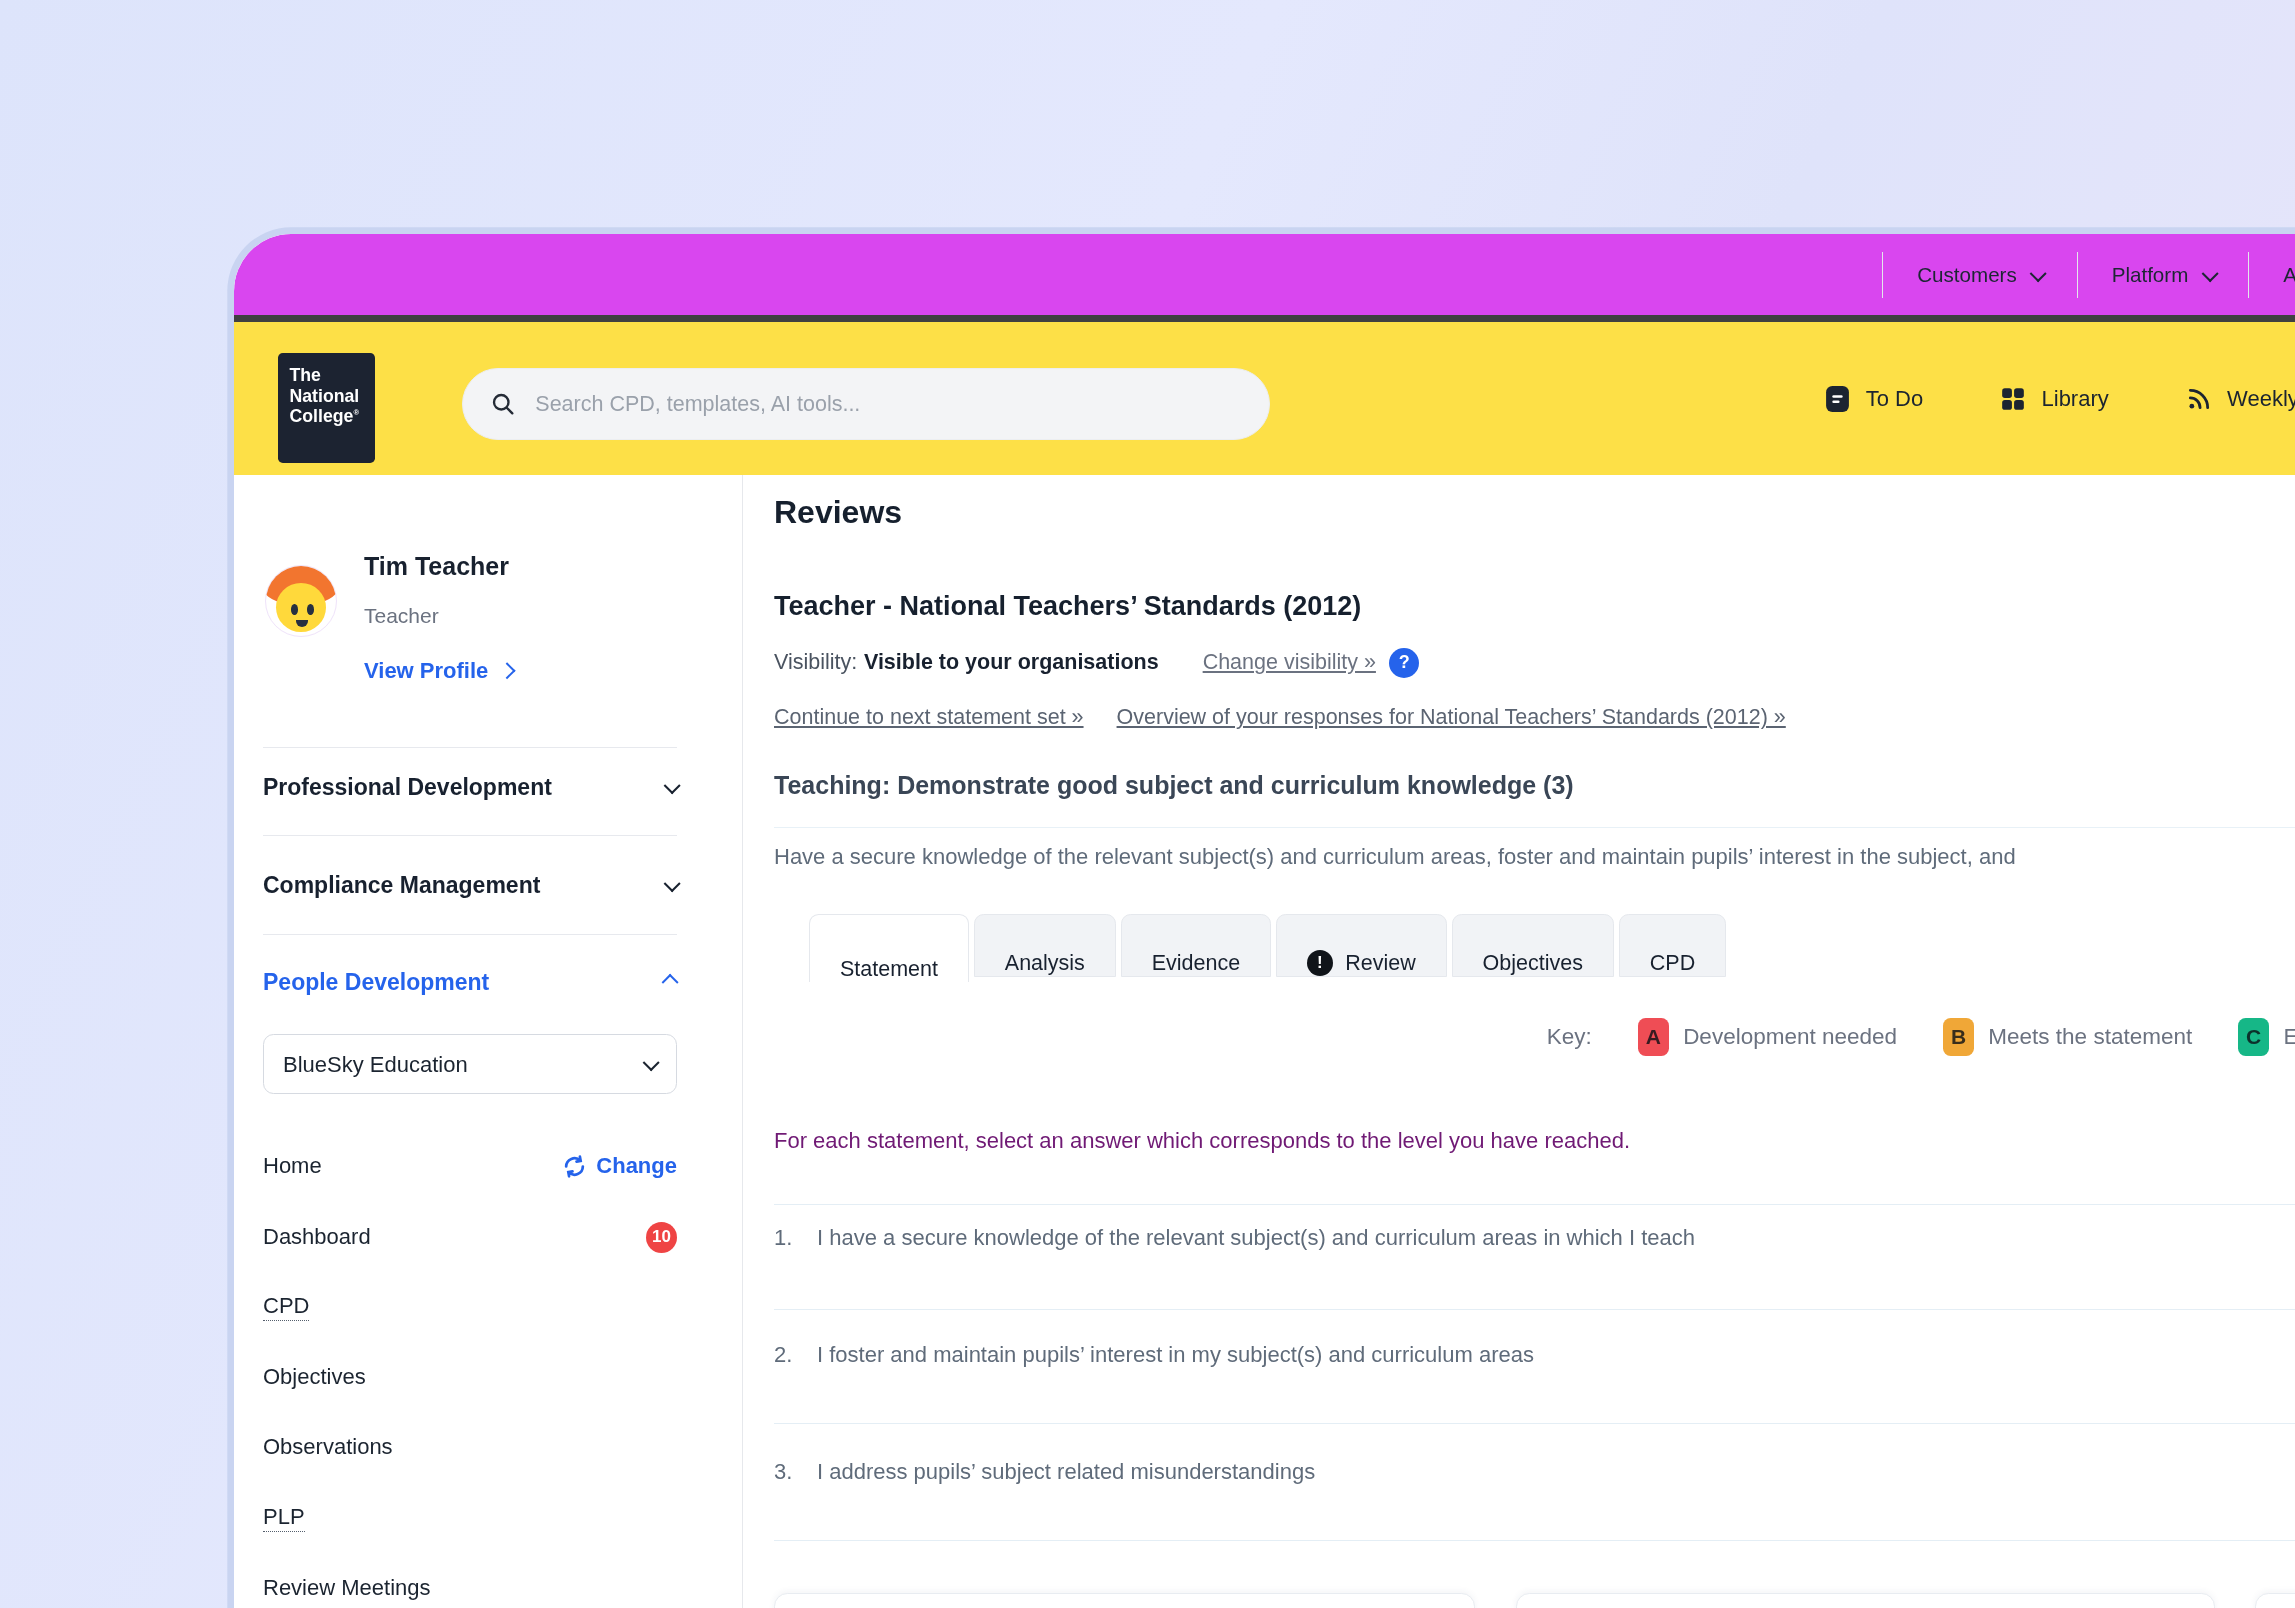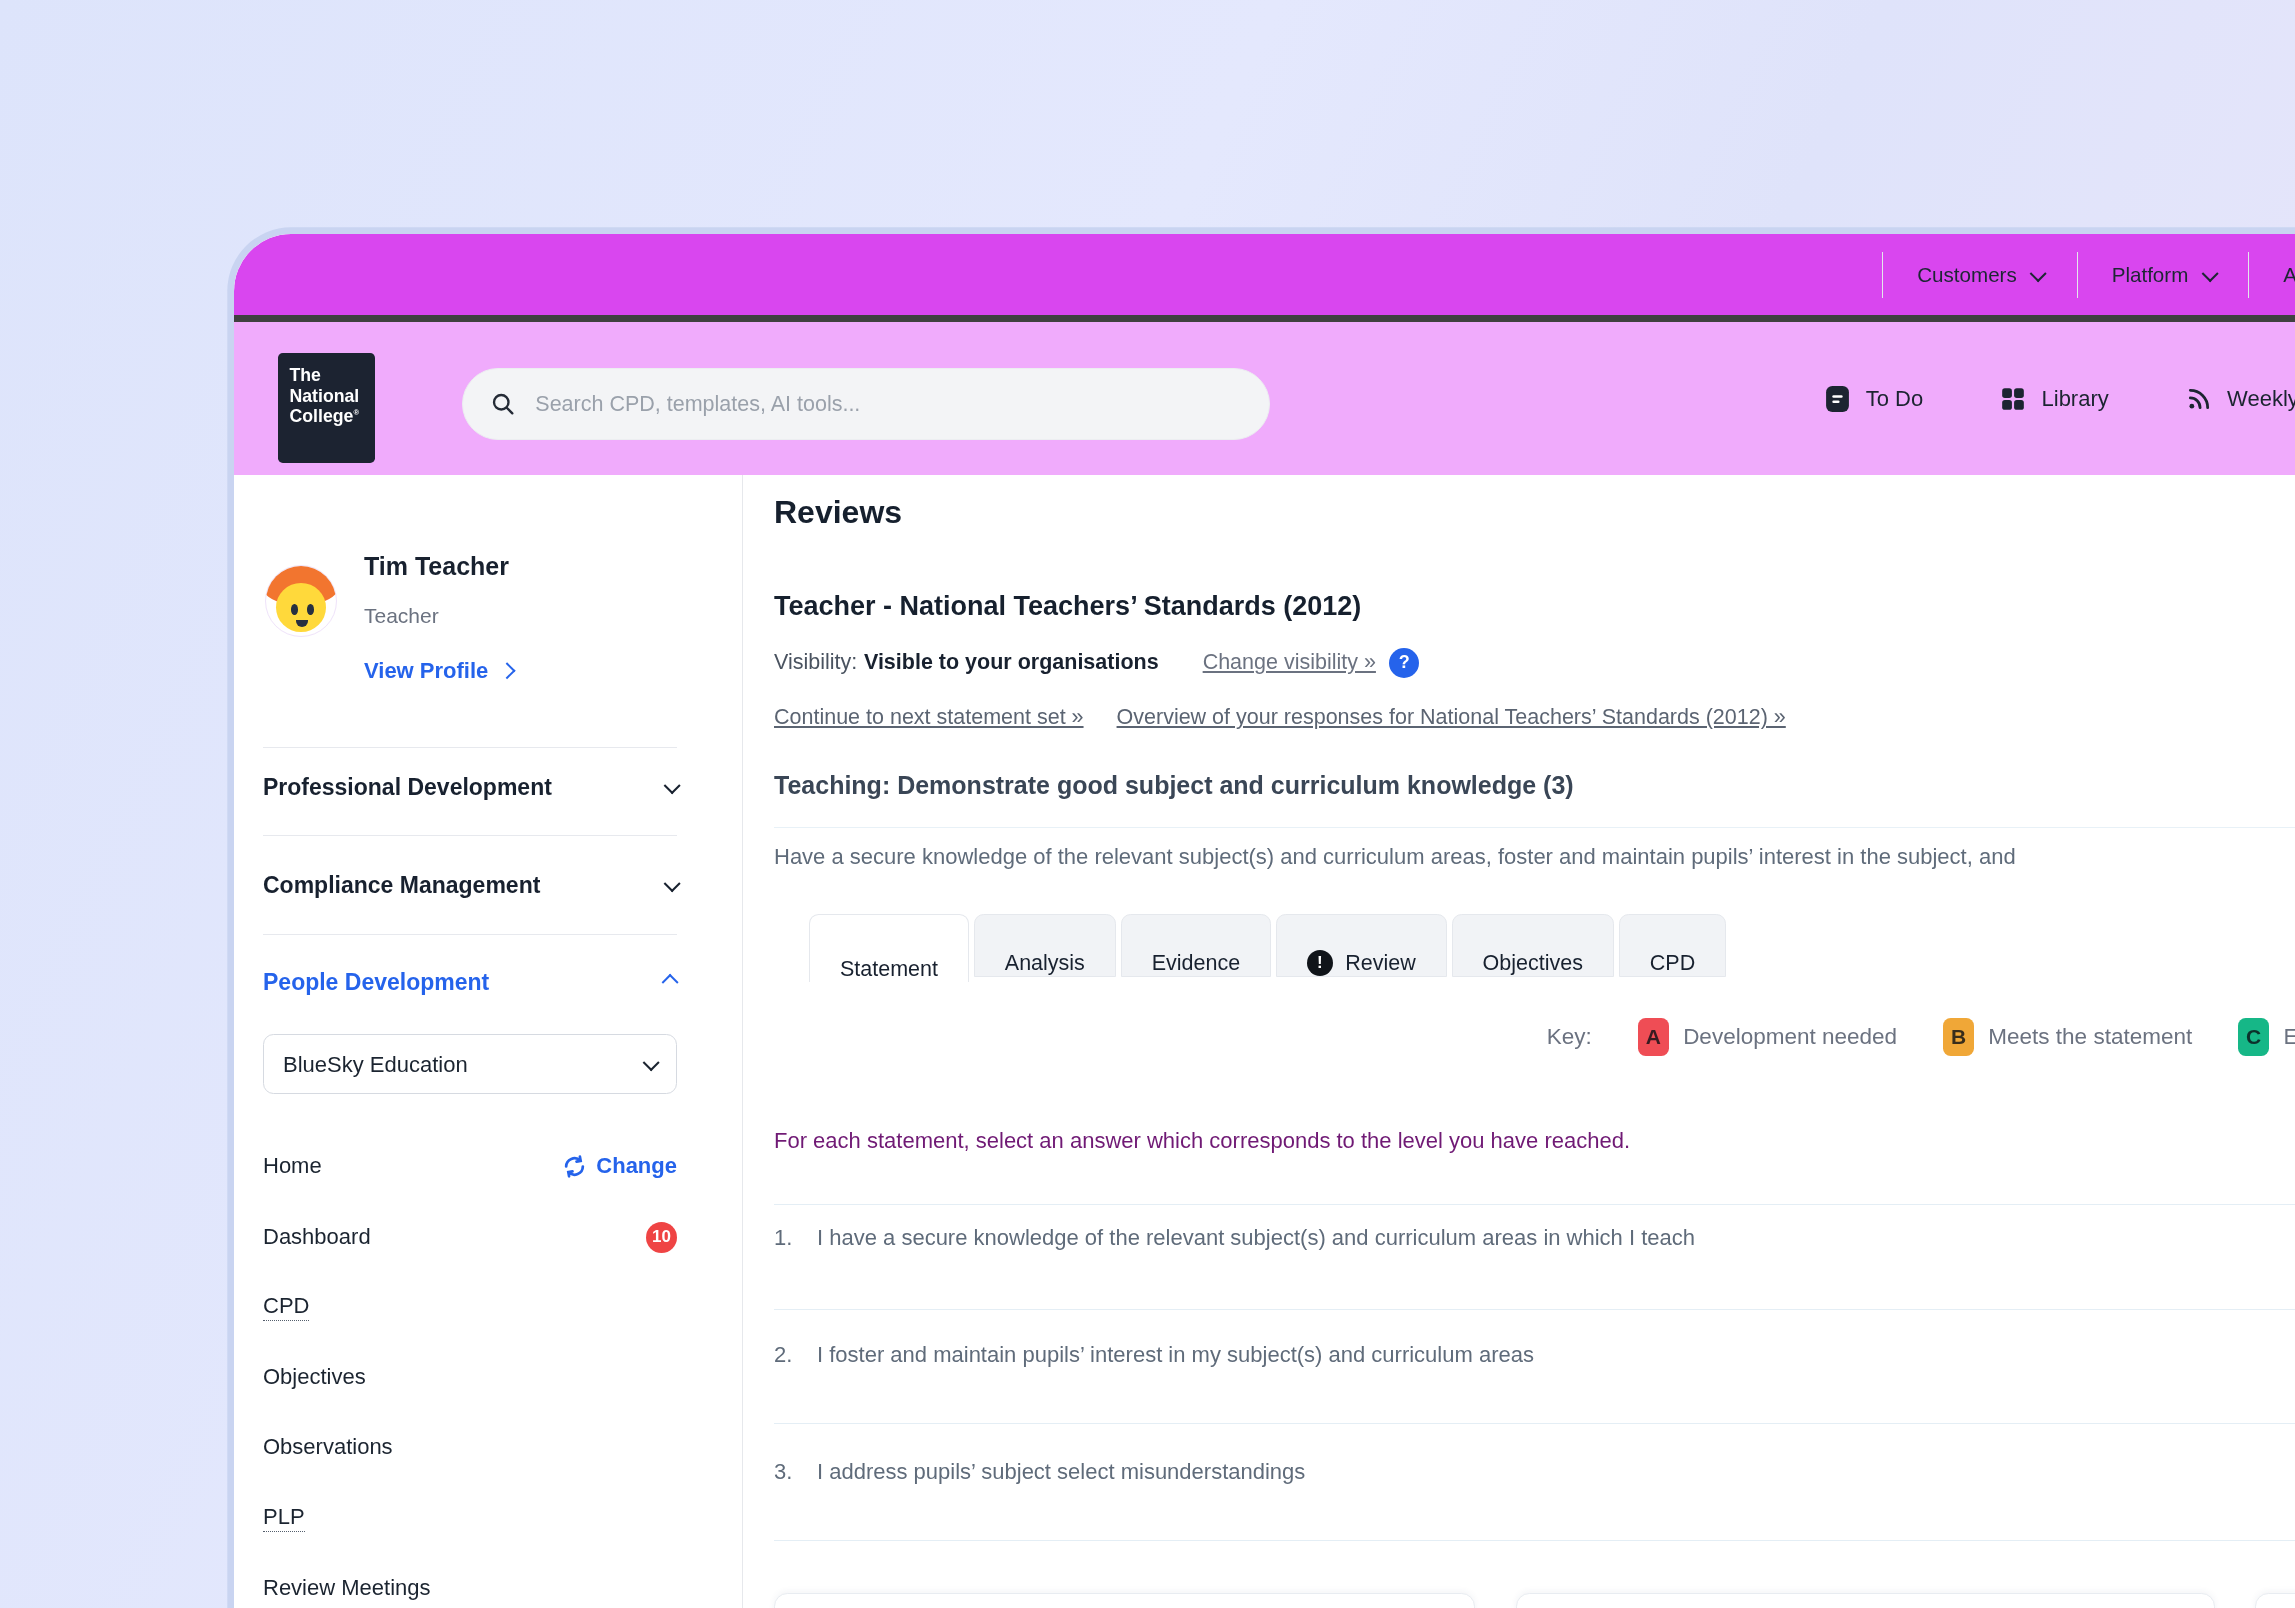--- a/index.html
+++ b/index.html
@@ -11,21 +11,21 @@
   .topstrip{height:81px;background:#d946ef;border-top-left-radius:57px;display:flex;align-items:center;
     justify-content:flex-end;flex:0 0 auto;border-bottom:7px solid #404040;}
   .nav-item{display:flex;align-items:center;gap:14.3px;padding:0 34px;height:46px;font-size:20.6px;color:#1d2633;
     border-left:1.4px solid #e3e6eb;cursor:pointer;white-space:nowrap;}
   .nav-item.last{padding-right:0;margin-right:-7.7px;}
   .chev{display:inline-block;width:9.6px;height:9.6px;border-right:2.4px solid currentColor;border-bottom:2.4px solid currentColor;
     transform:rotate(45deg) translateY(-1.9px);}
   .chev.up{transform:rotate(-135deg) translateY(-1px);}
   .chev.right{transform:rotate(-45deg);}
   
-  .headerrow{height:153px;background:#f0abfc;position:relative;flex:0 0 auto;}
+  .headerrow{height:153px;background:#fde047;position:relative;flex:0 0 auto;}
   .logo{position:absolute;left:44px;top:31px;width:97px;height:110px;background:#1c2331;border-radius:4.8px;
     box-sizing:border-box;padding:12.4px 0 0 11.5px;color:#fff;font-size:17.7px;font-weight:700;line-height:1.16;cursor:pointer;}
   .logo sup{font-size:7.7px;}
   .searchbar{position:absolute;left:228px;top:46px;width:808px;height:72px;background:#f3f4f6;border:1px solid #eceef1;
     border-radius:38px;display:flex;align-items:center;padding:0 26px;box-sizing:border-box;gap:16.3px;}
   .searchbar input{flex:1;border:none;background:transparent;outline:none;font-size:21.5px;color:#1b2430;
     font-family:inherit;}
   .searchbar input::placeholder{color:#9aa1ab;}
   .quick{position:absolute;right:0;top:0;height:100%;display:flex;align-items:center;}
   .qitem{display:flex;align-items:center;gap:15.3px;font-size:22px;color:#1b2430;margin-left:77px;cursor:pointer;white-space:nowrap;}
@@ -302,21 +302,21 @@
       <div class="hdiv ldiv" style="top:834px"></div>
 
       <div class="stmt" style="top:866px">
         <span class="num">2.</span>
         <span>I foster and maintain pupils’ interest in my subject(s) and curriculum areas</span>
       </div>
       <div class="hdiv ldiv" style="top:948px"></div>
 
       <div class="stmt" style="top:983px">
         <span class="num">3.</span>
-        <span>I address pupils’ subject select misunderstandings</span>
+        <span>I address pupils’ subject related misunderstandings</span>
       </div>
       <div class="hdiv ldiv" style="top:1065px"></div>
 
       <div class="card" style="left:31px;width:701px"></div>
       <div class="card" style="left:773px;width:699px"></div>
       <div class="card" style="left:1512px;width:191px"></div>
     </div>
   </div>
 </div>
 

